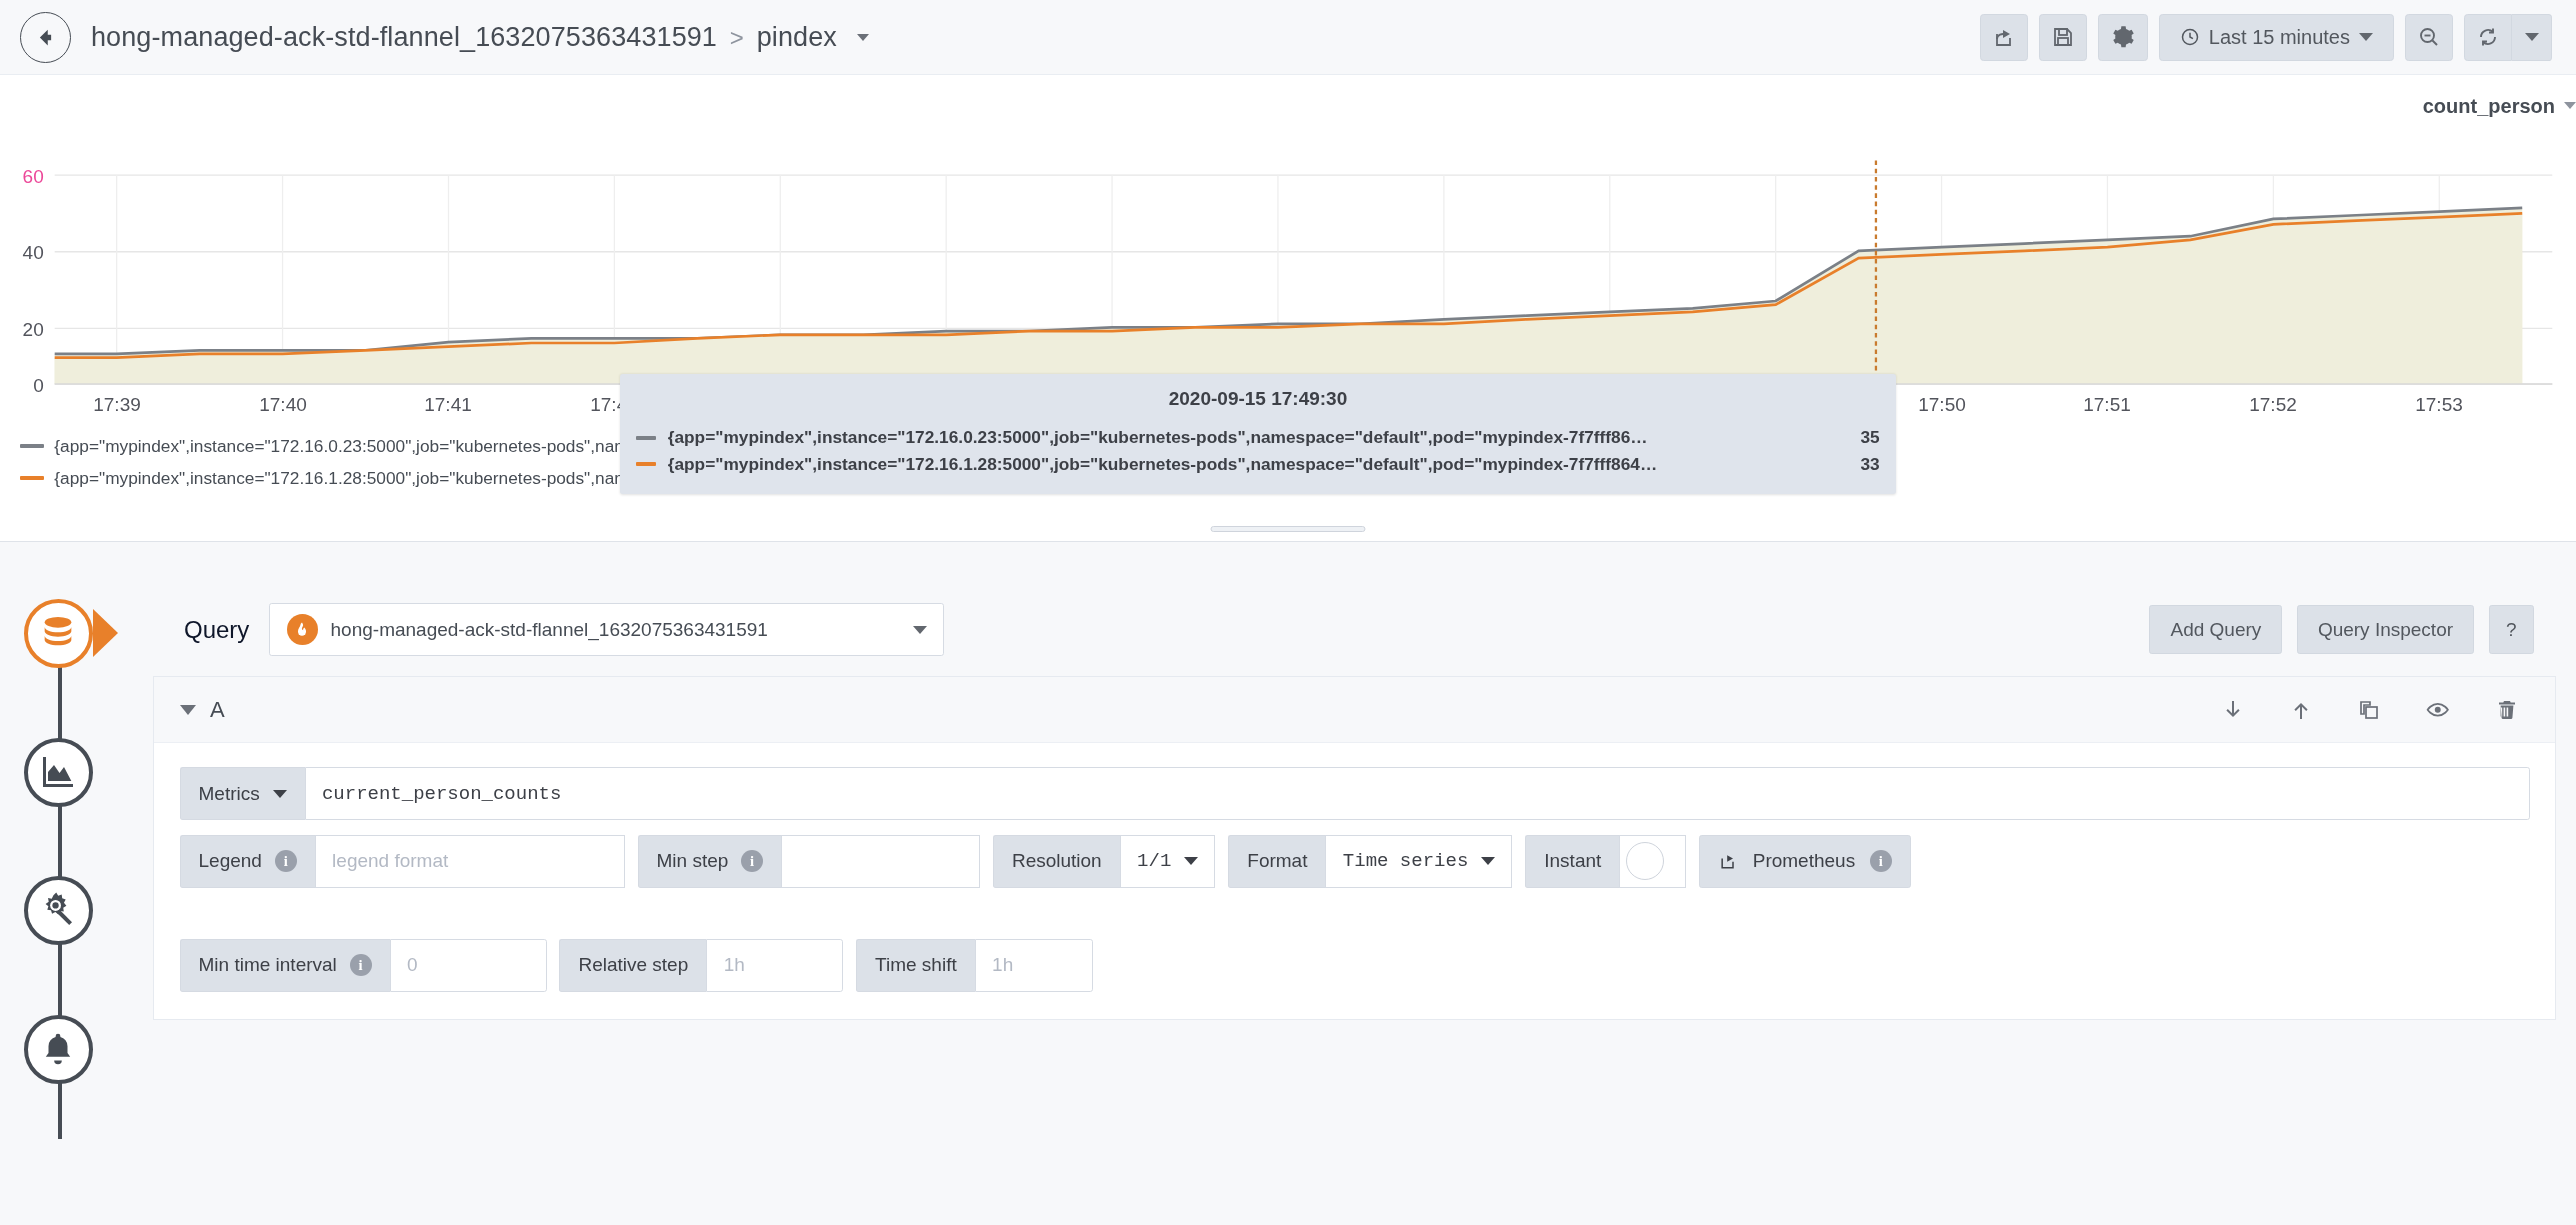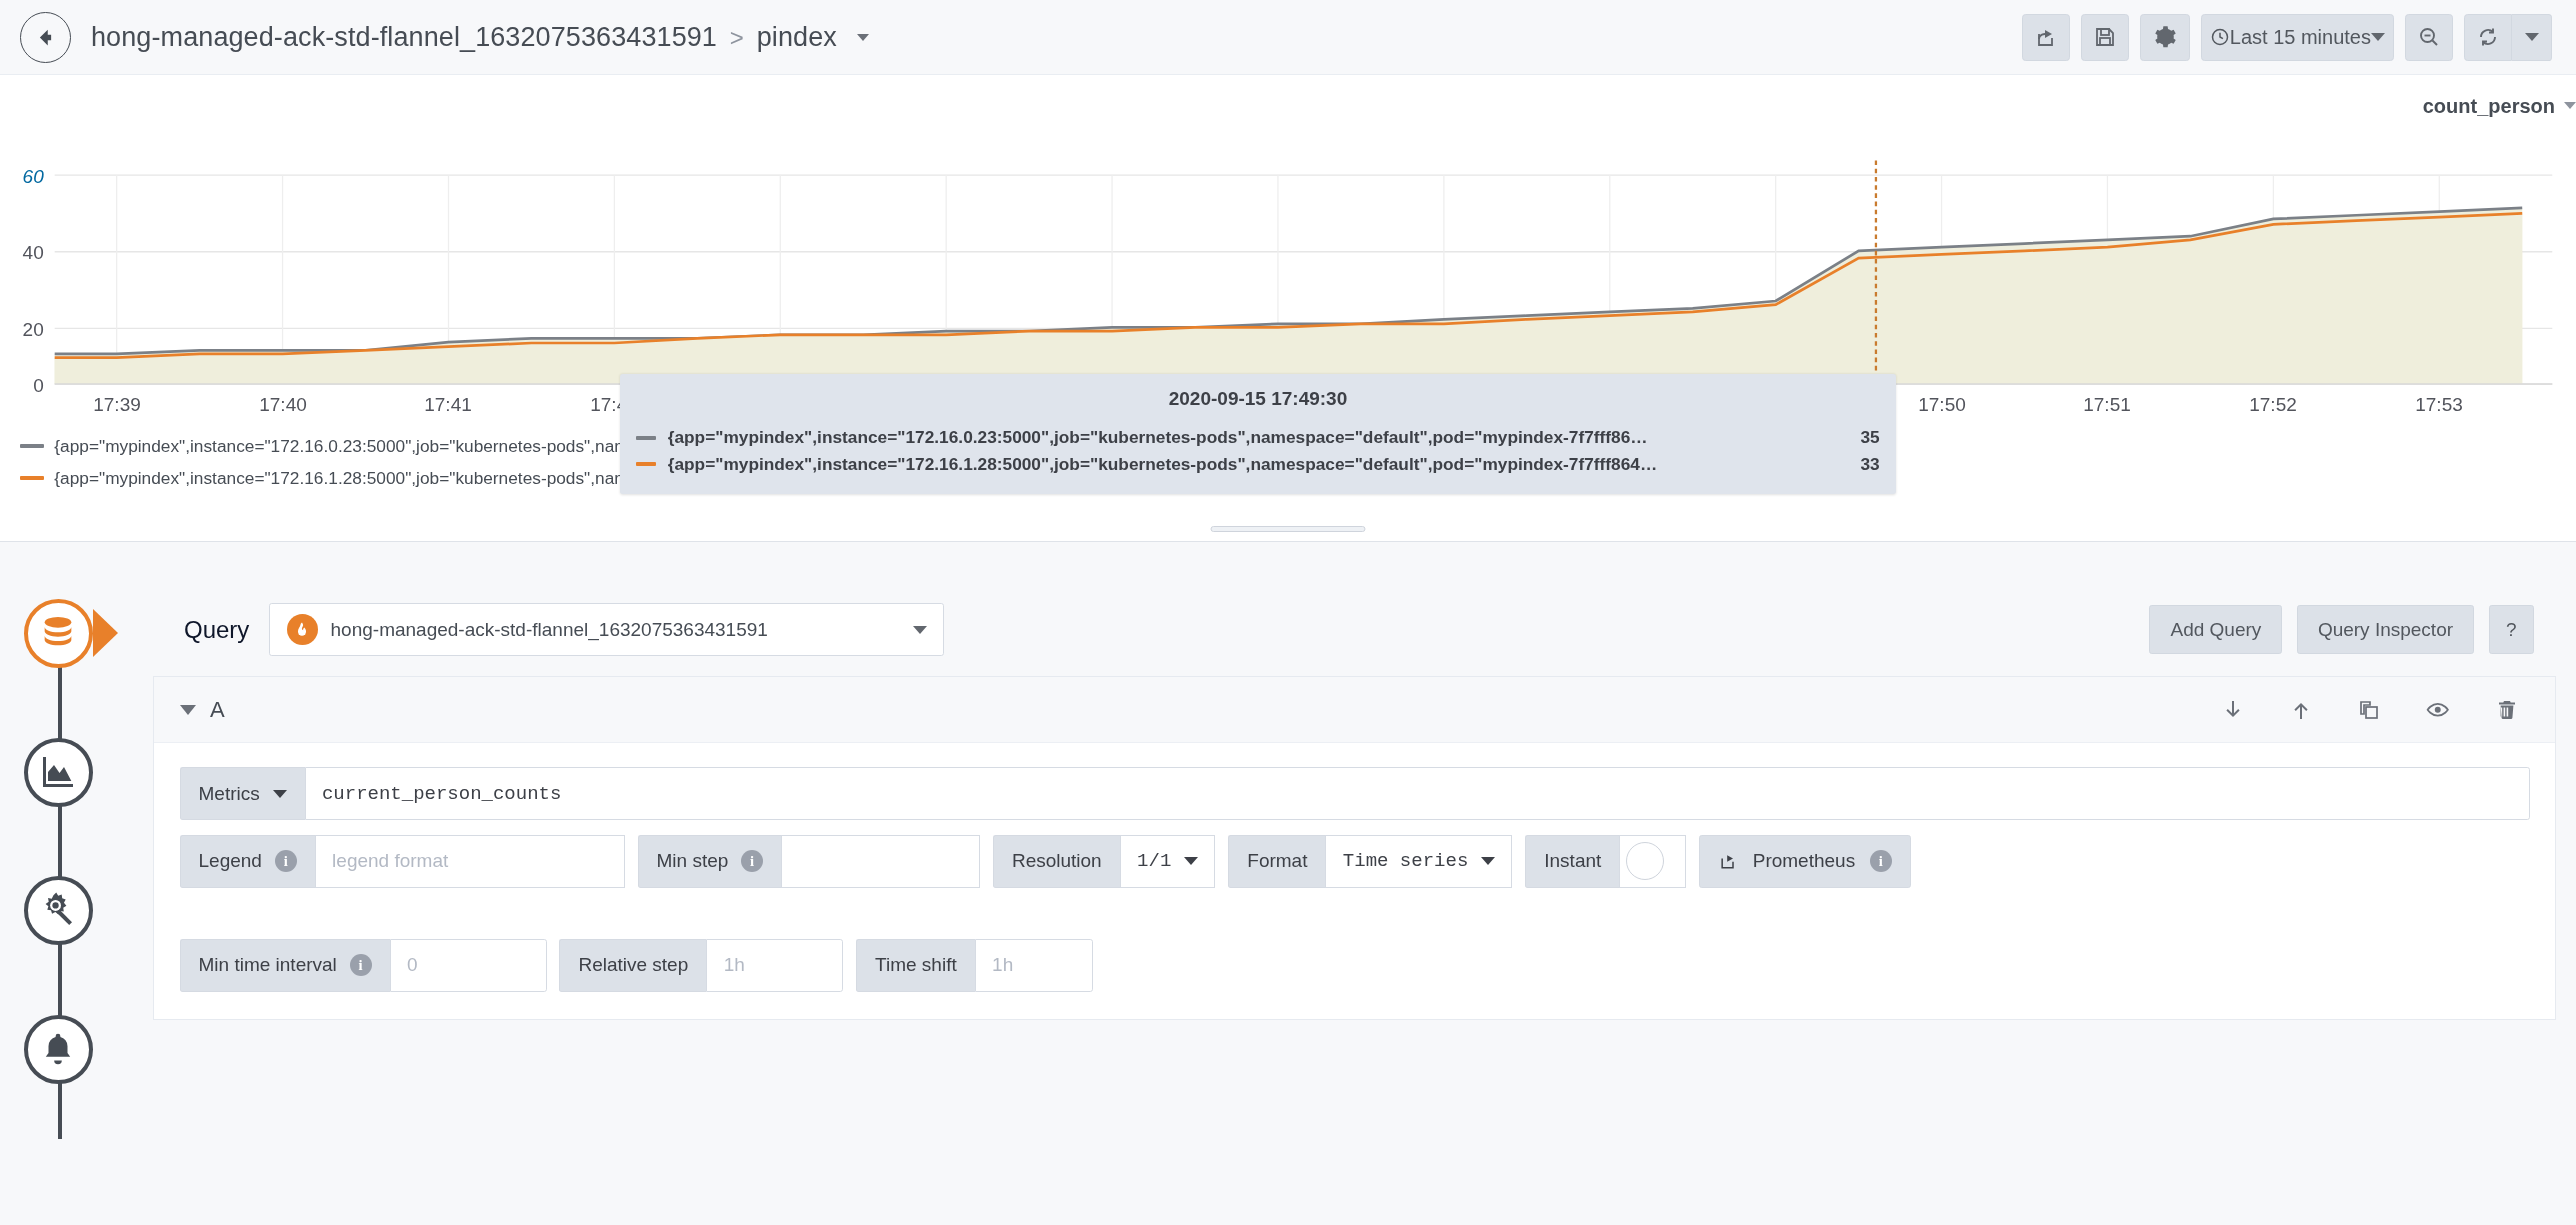--- a/index.html
+++ b/index.html
@@ -38,23 +38,23 @@
     border-top: 7.3px solid #6b7078; margin-left: 7.3px; position: relative; top: -4.6px;
   }
   .topnav-right { margin-left: auto; display: flex; align-items: center; gap: 11px; }
   .tb-btn {
     height: 47px; min-width: 47px; padding: 0 11px;
     background: #dce1e8; border: 0.9px solid #d2d8e0; border-radius: 3.6px;
     display: flex; align-items: center; justify-content: center;
     color: #62676e; cursor: pointer;
   }
   .tb-time {
-    height: 47px; padding: 0 8px; background: #dce1e8;
+    height: 47px; padding: 0 20px; background: #dce1e8;
     border: 0.9px solid #d2d8e0; border-radius: 3.6px;
-    display: flex; align-items: center; 
+    display: flex; align-items: center; gap: 9px;
     font-size: 20px; color: #52575e; cursor: pointer;
   }
   .tb-group { display: flex; }
   .tb-group .tb-btn:first-child { border-radius: 3.6px 0 0 3.6px; }
   .tb-group .tb-btn:last-child { border-radius: 0 3.6px 3.6px 0; border-left: none; min-width: 40px; }
   .caret-dn {
     width: 0; height: 0; border-left: 7.3px solid transparent;
     border-right: 7.3px solid transparent; border-top: 8.2px solid #62676e;
   }
 
@@ -325,21 +325,21 @@
 
       <path d="M60,256 L128,256 L219,252 L310,252 L401,248 L492,244 L583,240 L674,240 L765,235 L856,231 L947,231 L1038,231 L1129,227 L1220,227 L1311,223 L1402,223 L1493,219 L1584,219 L1675,214 L1766,210 L1857,206 L1948,198 L2039,147 L2130,143 L2221,139 L2312,135 L2403,127 L2494,110 L2585,106 L2676,102 L2767,98 L2767,285 L60,285 Z" fill="#efeedc" stroke="none"></path>
       <path d="M60,256 L128,256 L219,252 L310,252 L401,248 L492,244 L583,240 L674,240 L765,235 L856,231 L947,231 L1038,231 L1129,227 L1220,227 L1311,223 L1402,223 L1493,219 L1584,219 L1675,214 L1766,210 L1857,206 L1948,198 L2039,147 L2130,143 L2221,139 L2312,135 L2403,127 L2494,110 L2585,106 L2676,102 L2767,98" fill="none" stroke="#e8802a" stroke-width="3"></path>
 
       <line x1="2058" y1="40" x2="2058" y2="285" stroke="#c97b2e" stroke-width="2.5" stroke-dasharray="5 4"></line>
 
       <line x1="60" y1="285" x2="2800" y2="285" stroke="#d8d8d8" stroke-width="1.6"></line>
     </svg>
 
     <div style="position:absolute;left:0;top:0;width:51px;height:292px;">
-      <div style="position:absolute;right:7.3px;top:42px;font-size:19px;color:#0369a1;font-style:italic;">60</div>
+      <div style="position:absolute;right:7.3px;top:42px;font-size:19px;color:#ec4899;">60</div>
       <div style="position:absolute;right:7.3px;top:118px;font-size:19px;color:#52545c;">40</div>
       <div style="position:absolute;right:7.3px;top:195px;font-size:19px;color:#52545c;">20</div>
       <div style="position:absolute;right:7.3px;top:251px;font-size:19px;color:#52545c;">0</div>
     </div>
 
     <div id="x-axis" style="position:absolute;left:0;right:0;top:270px;height:27px;">
         <div style="position: absolute; font-size: 19px; color: rgb(82, 84, 92); transform: translateX(-50%); left: 117px; top: 0px;">17:39</div>
         <div style="position: absolute; font-size: 19px; color: rgb(82, 84, 92); transform: translateX(-50%); left: 283px; top: 0px;">17:40</div>
         <div style="position: absolute; font-size: 19px; color: rgb(82, 84, 92); transform: translateX(-50%); left: 448px; top: 0px;">17:41</div>
         <div style="position: absolute; font-size: 19px; color: rgb(82, 84, 92); transform: translateX(-50%); left: 614px; top: 0px;">17:42</div>

